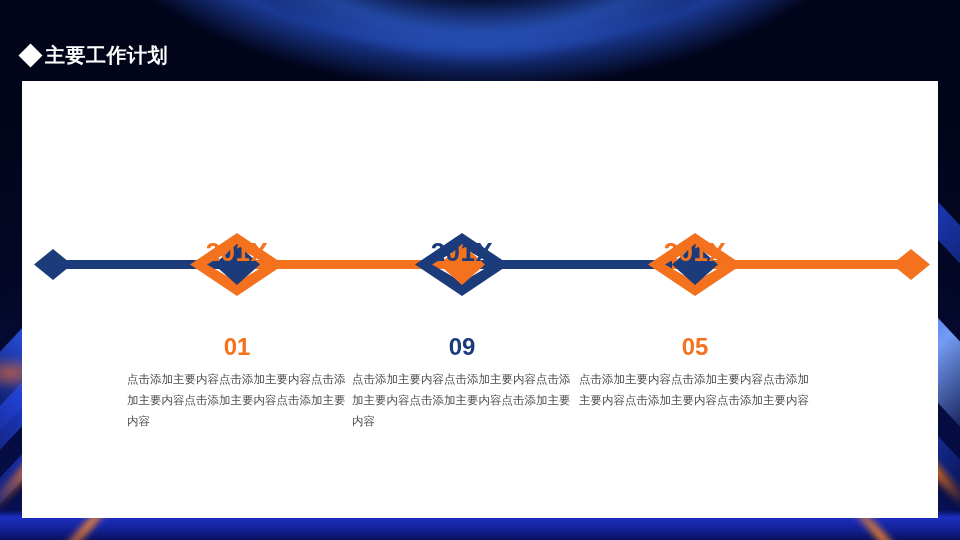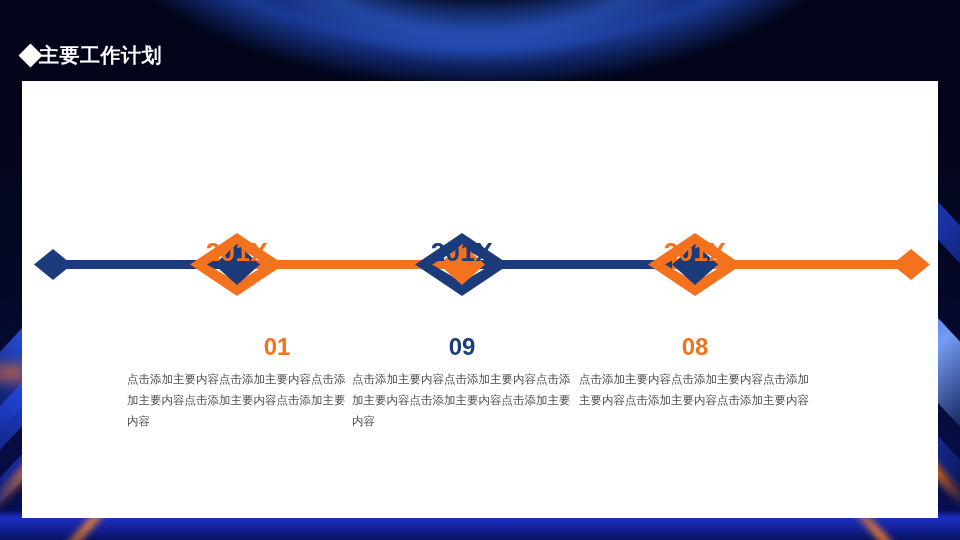--- a/index.html
+++ b/index.html
@@ -135,20 +135,21 @@
   .ember.e5 { left: -24px; bottom: 150px; width: 70px; height: 34px; border-radius: 50%;
     background: radial-gradient(closest-side, rgba(255,110,30,.75), rgba(255,110,30,0)); }
 
   
   .title-row {
     position: absolute;
     left: 22px;
     top: 45px;
     display: flex;
     align-items: center;
+    gap: 6px;
     z-index: 5;
   }
   .title-diamond {
     width: 17px;
     height: 17px;
     background: #ffffff;
     transform: rotate(45deg);
     flex: 0 0 auto;
   }
   .title-text {
@@ -265,27 +266,27 @@
         </g>
 
         <g>
           <path d="M673,152 L720,183.5 L673,215 L626,183.5 Z
                    M673,166 L703,183.5 L673,201 L643,183.5 Z" fill="#F4711E" fill-rule="evenodd"></path>
           <polygon points="673,163 696,183.5 673,204 650,183.5" fill="#1B3B7A"></polygon>
         </g>
       </svg>
 
       <div class="year" style="left:215px; color:#F4711E;">201X</div>
-      <div class="num" style="left:215px; color:#F4711E;margin-left:40px;">01</div>
+      <div class="num" style="left:215px; color:#F4711E;">01</div>
       <div class="desc" style="left:215px;">点击添加主要内容点击添加主要内容点击添加主要内容点击添加主要内容点击添加主要内容</div>
 
       <div class="year" style="left:440px; color:#1B3B7A;">201X</div>
       <div class="num" style="left:440px; color:#1B3B7A;">09</div>
       <div class="desc" style="left:440px;">点击添加主要内容点击添加主要内容点击添加主要内容点击添加主要内容点击添加主要内容</div>
 
       <div class="year" style="left:673px; color:#F4711E;">201X</div>
-      <div class="num" style="left:673px; color:#F4711E;">08</div>
+      <div class="num" style="left:673px; color:#F4711E;">05</div>
       <div class="desc" style="left:673px; width:232px;">点击添加主要内容点击添加主要内容点击添加主要内容点击添加主要内容点击添加主要内容</div>
 
     </div>
   </div>
 
 </div>
 
 </body></html>

